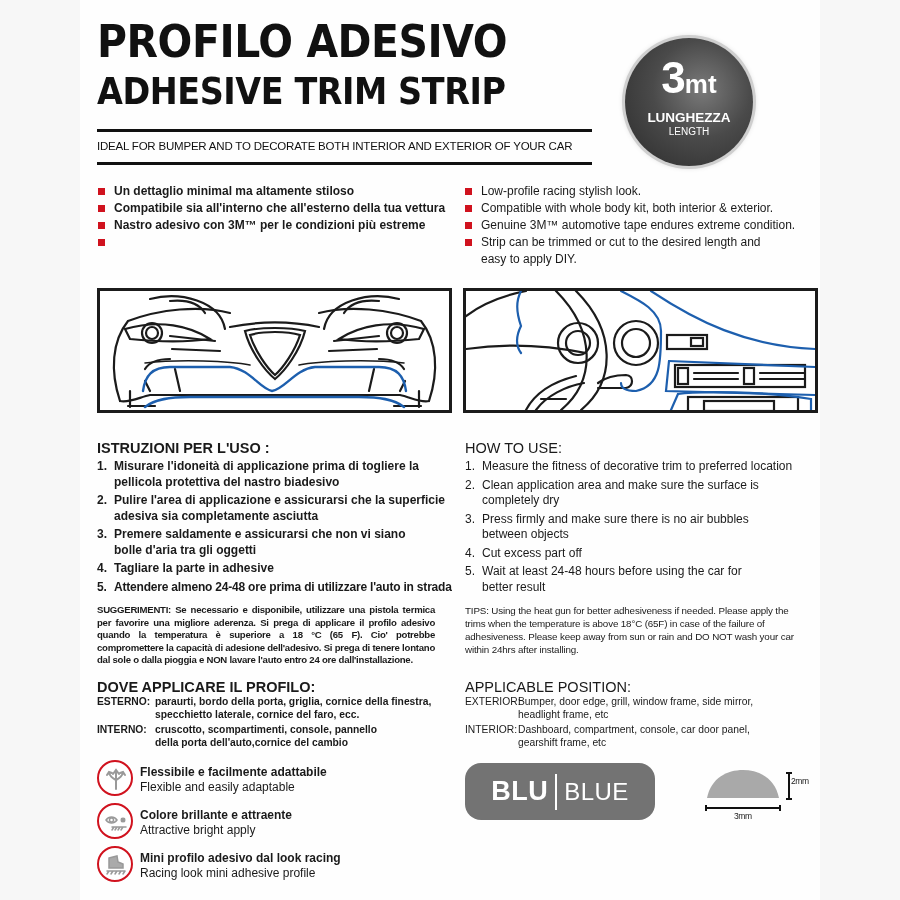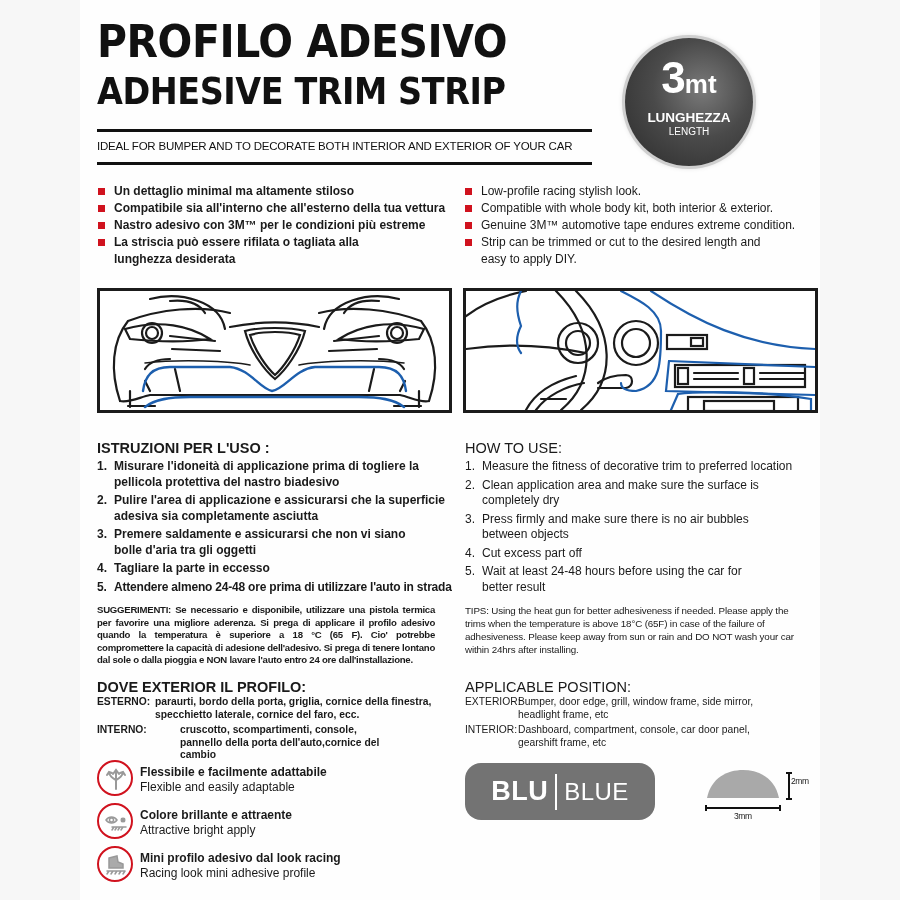--- a/index.html
+++ b/index.html
@@ -81,21 +81,21 @@
 <div class="abs badge">
   <div class="big"><span>3</span><small>mt</small></div>
   <div class="l1">LUNGHEZZA</div>
   <div class="l2">LENGTH</div>
 </div>
 
 <ul class="abs feat feat-it">
   <li><span class="sq"></span><span>Un dettaglio minimal ma altamente stiloso</span></li>
   <li><span class="sq"></span><span>Compatibile sia all'interno che all'esterno della tua vettura</span></li>
   <li><span class="sq"></span><span>Nastro adesivo con 3M™ per le condizioni più estreme</span></li>
-  <li style="padding-right:70px;"><span class="sq"></span><span>La striscia può essere rifilata o tagliata alla lunghezza desiderata</span></li>
+  <li style="padding-right:70px;"><span class="sq"></span></li>
 </ul>
 <ul class="abs feat feat-en">
   <li><span class="sq"></span><span>Low-profile racing stylish look.</span></li>
   <li><span class="sq"></span><span>Compatible with whole body kit, both interior &amp; exterior.</span></li>
   <li><span class="sq"></span><span>Genuine 3M™ automotive tape endures extreme condition.</span></li>
   <li style="padding-right:40px;"><span class="sq"></span><span>Strip can be trimmed or cut to the desired length and easy to apply DIY.</span></li>
 </ul>
 
 <div class="abs ill ill1">
   <svg width="349" height="119" viewBox="0 0 349 119" fill="none" stroke="#1b1b1b" stroke-width="2.2" stroke-linecap="round">
@@ -164,45 +164,45 @@
       <path d="M212 103 L205 119"></path>
     </g>
   </svg>
 </div>
 
 <div class="abs h-it">ISTRUZIONI PER L'USO :</div>
 <ol class="abs steps steps-it">
   <li><span class="n">1.</span><span>Misurare l'idoneità di applicazione prima di togliere la pellicola protettiva del nastro biadesivo</span></li>
   <li><span class="n">2.</span><span>Pulire l'area di applicazione e assicurarsi che la superficie adesiva sia completamente asciutta</span></li>
   <li style="padding-right:20px;"><span class="n">3.</span><span>Premere saldamente e assicurarsi che non vi siano bolle d'aria tra gli oggetti</span></li>
-  <li><span class="n">4.</span><span>Tagliare la parte in eccesso</span></li>
+  <li><span class="n">4.</span><span>Tagliare la parte in adhesive</span></li>
   <li style="white-space:nowrap;letter-spacing:-0.2px;"><span class="n">5.</span><span>Attendere almeno 24-48 ore prima di utilizzare l'auto in strada</span></li>
 </ol>
 
 <div class="abs h-en">HOW TO USE:</div>
 <ol class="abs steps steps-en">
   <li style="white-space:nowrap;"><span class="n">1.</span><span>Measure the fitness of decorative trim to preferred location</span></li>
   <li style="padding-right:40px;"><span class="n">2.</span><span>Clean application area and make sure the surface is completely dry</span></li>
   <li style="padding-right:50px;"><span class="n">3.</span><span>Press firmly and make sure there is no air bubbles between objects</span></li>
   <li><span class="n">4.</span><span>Cut excess part off</span></li>
   <li style="padding-right:50px;"><span class="n">5.</span><span>Wait at least 24-48 hours before using the car for better result</span></li>
 </ol>
 
 <div class="abs tips-it"><b>SUGGERIMENTI:</b><span> Se necessario e disponibile, utilizzare una pistola termica per favorire una migliore aderenza. Si prega di applicare il profilo adesivo quando la temperatura è superiore a 18 °C (65 F). Cio' potrebbe compromettere la capacità di adesione dell'adesivo. Si prega di tenere lontano dal sole o dalla pioggia e NON lavare l'auto entro 24 ore dall'installazione.</span></div>
 <div class="abs tips-en">TIPS: Using the heat gun for better adhesiveness if needed. Please apply the trims when the temperature is above 18°C (65F) in case of the failure of adhesiveness. Please keep away from sun or rain and DO NOT wash your car within 24hrs after installing.</div>
 
-<div class="abs pos-h-it">DOVE EXTERIOR IL PROFILO:</div>
+<div class="abs pos-h-it">DOVE APPLICARE IL PROFILO:</div>
 <div class="abs pos pos-it">
   <div class="row">
       <span class="lab">ESTERNO:</span>
       <span style="padding-right:20px;">paraurti, bordo della porta, griglia, cornice della finestra, specchietto laterale, cornice del faro, ecc.</span>
     </div>
   <div class="row">
       <span class="lab">INTERNO:</span>
-      <span style="padding-right:60px;margin-left:25px;">cruscotto, scompartimenti, console, pannello della porta dell'auto,cornice del cambio</span>
+      <span style="padding-right:60px;">cruscotto, scompartimenti, console, pannello della porta dell'auto,cornice del cambio</span>
     </div>
 </div>
 
 <div class="abs pos-h-en">APPLICABLE POSITION:</div>
 <div class="abs pos pos-en">
   <div class="row">
       <span class="lab">EXTERIOR:</span>
       <span style="padding-right:20px;">Bumper, door edge, grill, window frame, side mirror, headlight frame, etc</span>
     </div>
   <div class="row">

